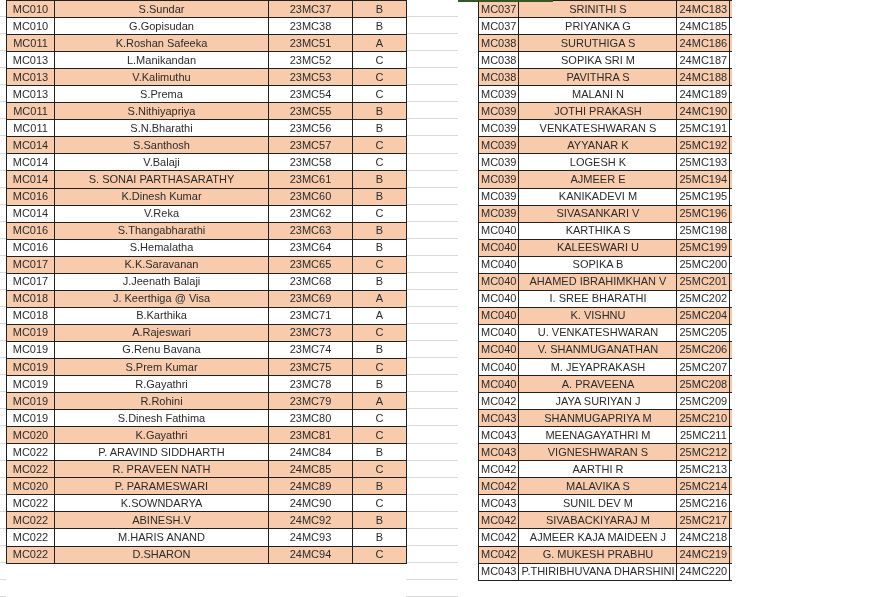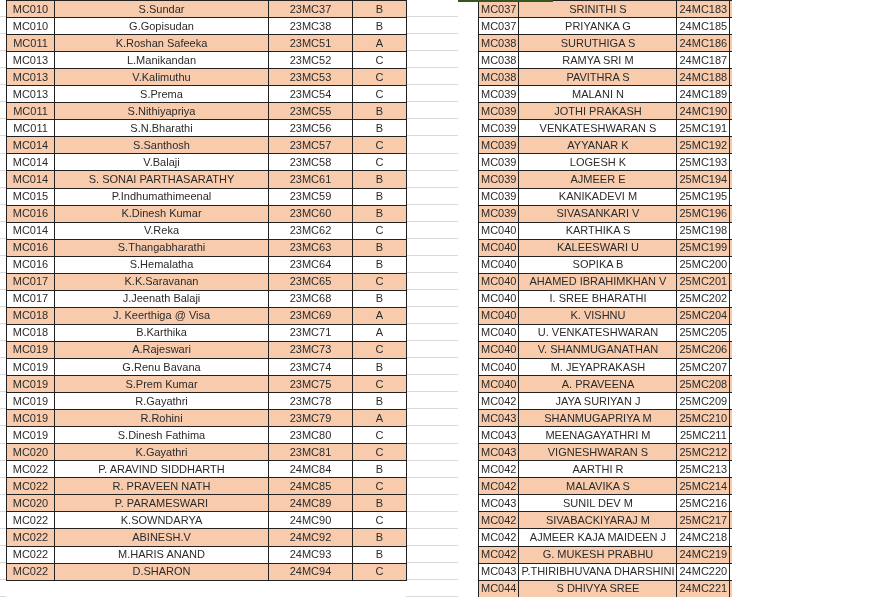--- a/index.html
+++ b/index.html
@@ -143,26 +143,20 @@
           <td>V.Balaji</td>
           <td>23MC58</td>
           <td>C</td>
         </tr>
         <tr class="fill">
           <td>MC014</td>
           <td>S. SONAI PARTHASARATHY</td>
           <td>23MC61</td>
           <td>B</td>
         </tr>
-        <tr class="nofill">
-          <td>MC015</td>
-          <td>P.Indhumathimeenal</td>
-          <td>23MC59</td>
-          <td>B</td>
-        </tr>
         <tr class="fill">
           <td>MC016</td>
           <td>K.Dinesh Kumar</td>
           <td>23MC60</td>
           <td>B</td>
         </tr>
         <tr class="nofill">
           <td>MC014</td>
           <td>V.Reka</td>
           <td>23MC62</td>
@@ -312,21 +306,21 @@
           <td>B</td>
         </tr>
         <tr class="fill">
           <td>MC038</td>
           <td>SURUTHIGA S</td>
           <td>24MC186</td>
           <td>B</td>
         </tr>
         <tr class="nofill">
           <td>MC038</td>
-          <td>RAMYA SRI M</td>
+          <td>SOPIKA SRI M</td>
           <td>24MC187</td>
           <td>C</td>
         </tr>
         <tr class="fill">
           <td>MC038</td>
           <td>PAVITHRA S</td>
           <td>24MC188</td>
           <td>A</td>
         </tr>
         <tr class="nofill">
@@ -496,24 +490,18 @@
           <td>G. MUKESH PRABHU</td>
           <td>24MC219</td>
           <td>C</td>
         </tr>
         <tr class="nofill">
           <td>MC043</td>
           <td>P.THIRIBHUVANA DHARSHINI</td>
           <td>24MC220</td>
           <td>B</td>
         </tr>
-        <tr class="fill">
-          <td>MC044</td>
-          <td>S DHIVYA SREE</td>
-          <td>24MC221</td>
-          <td>B</td>
-        </tr>
       </tbody>
   </table>
 
   <div class="green-accent"></div>
 
 </div>
 
 </body></html>

